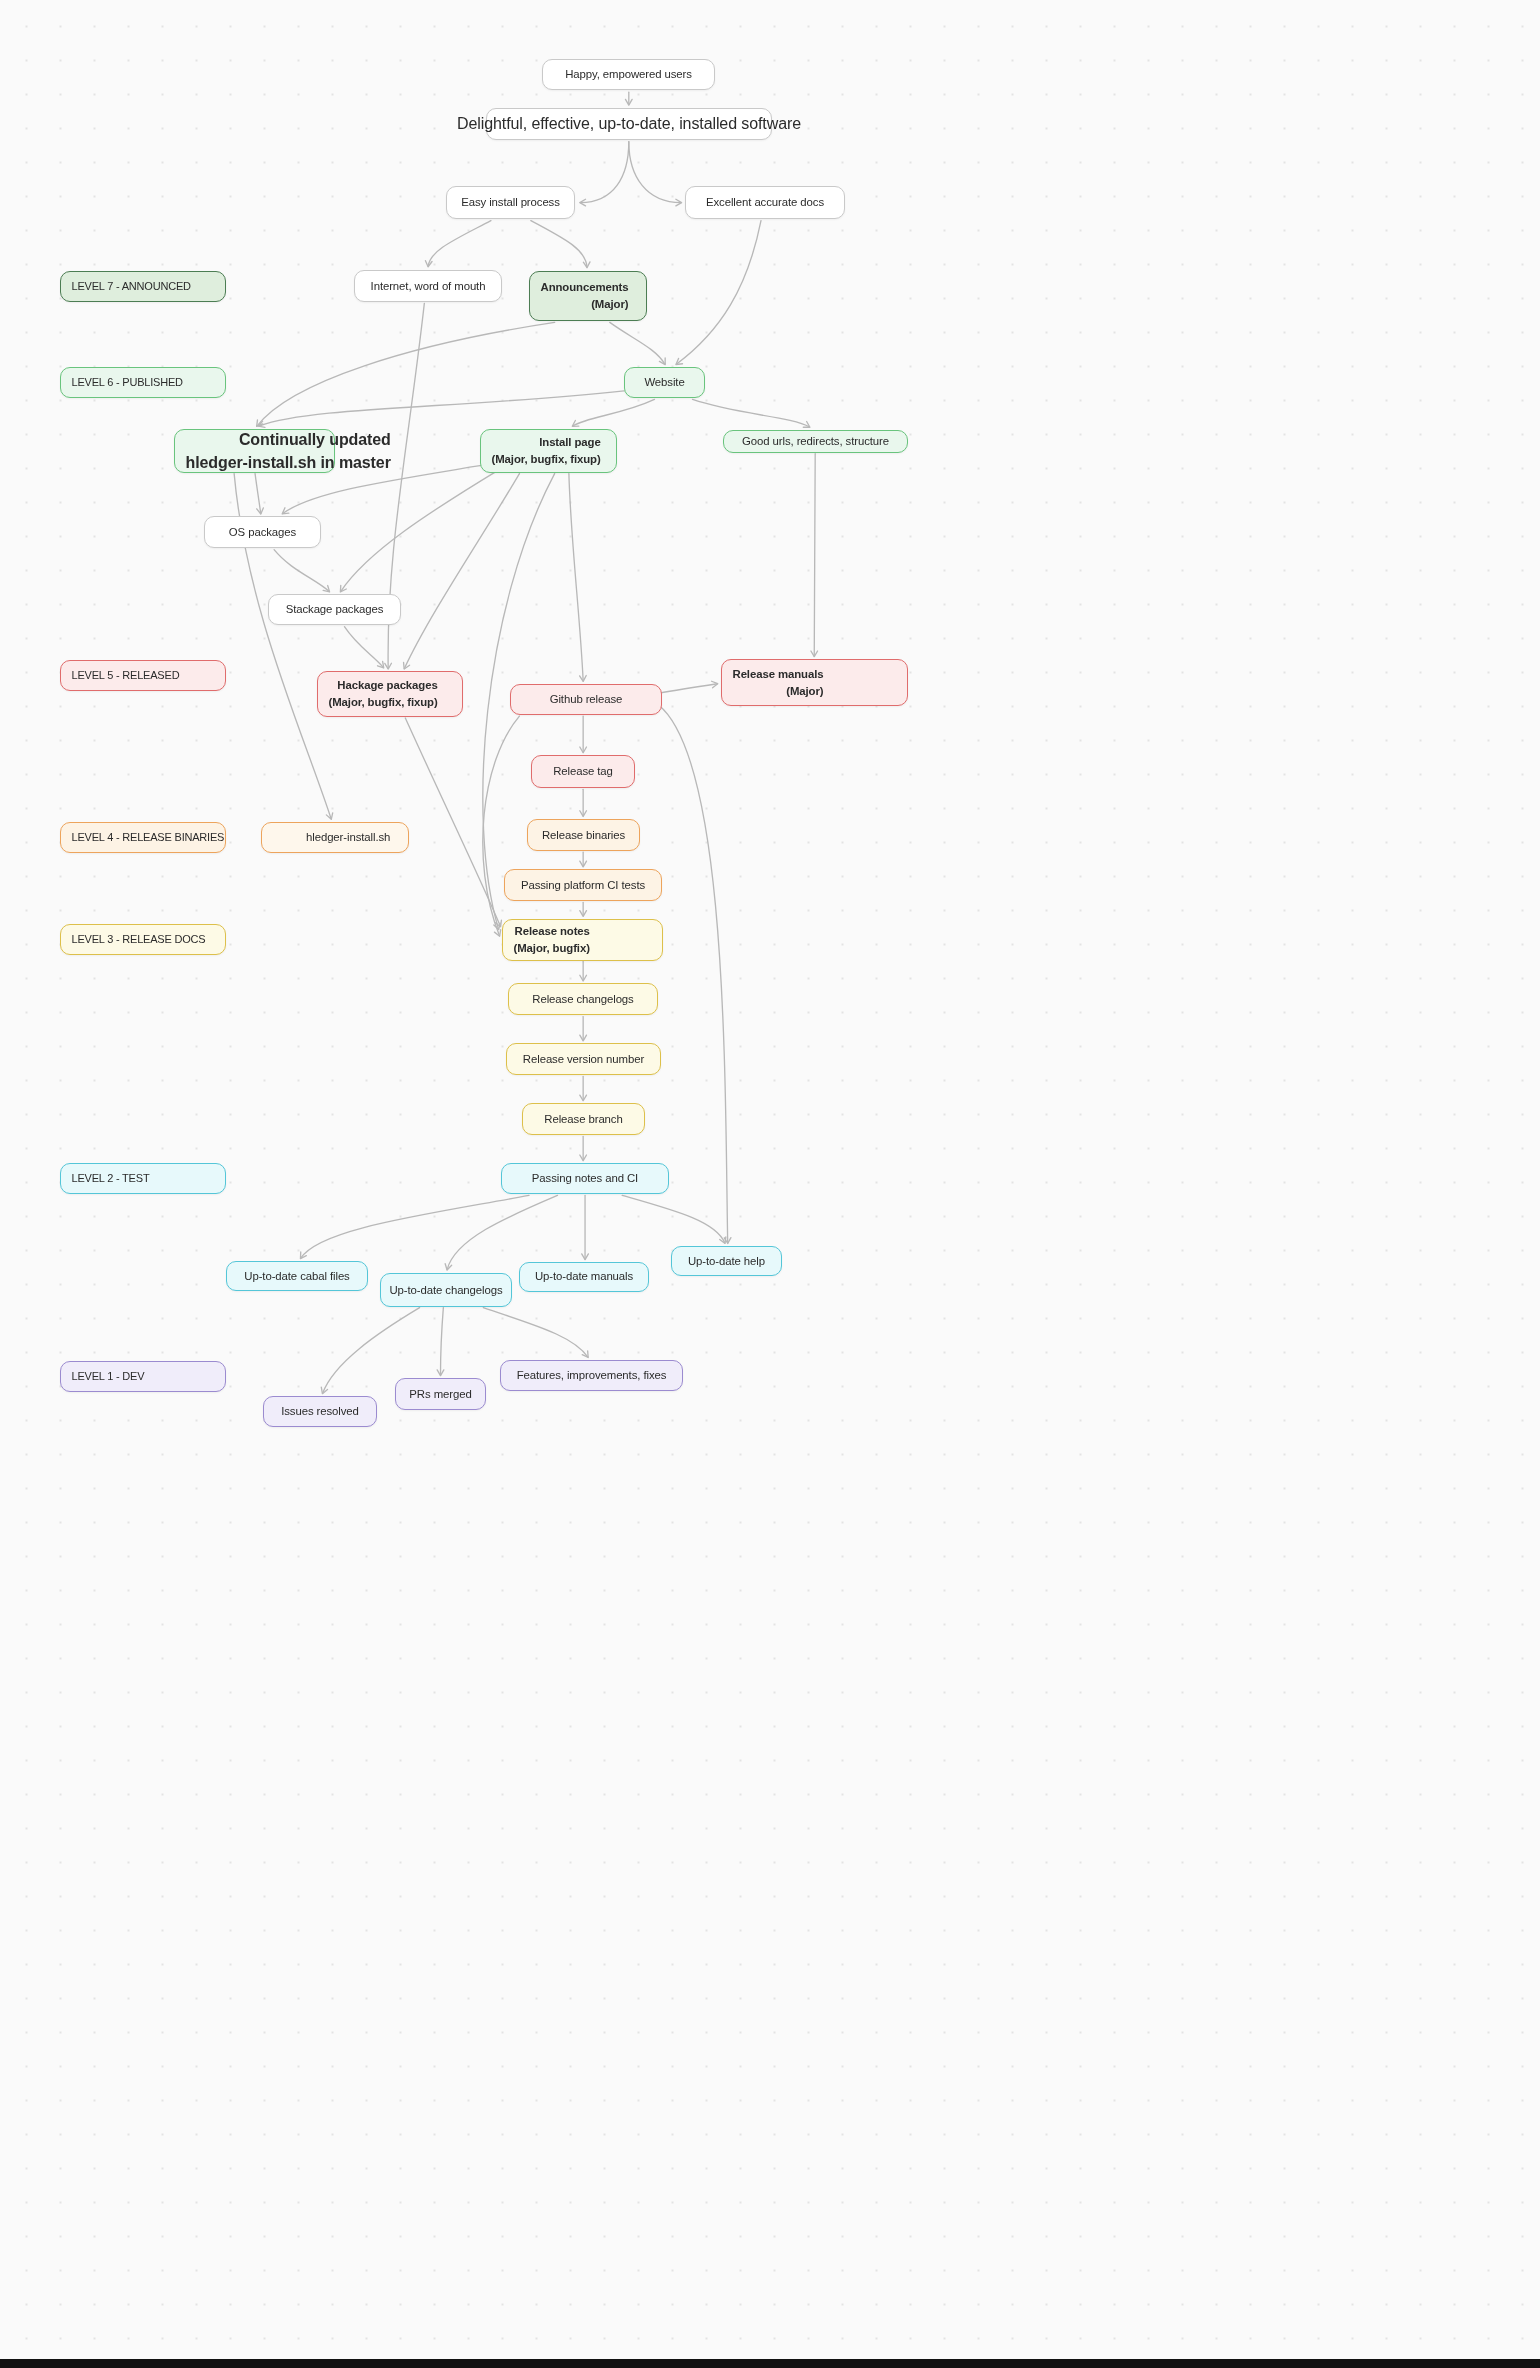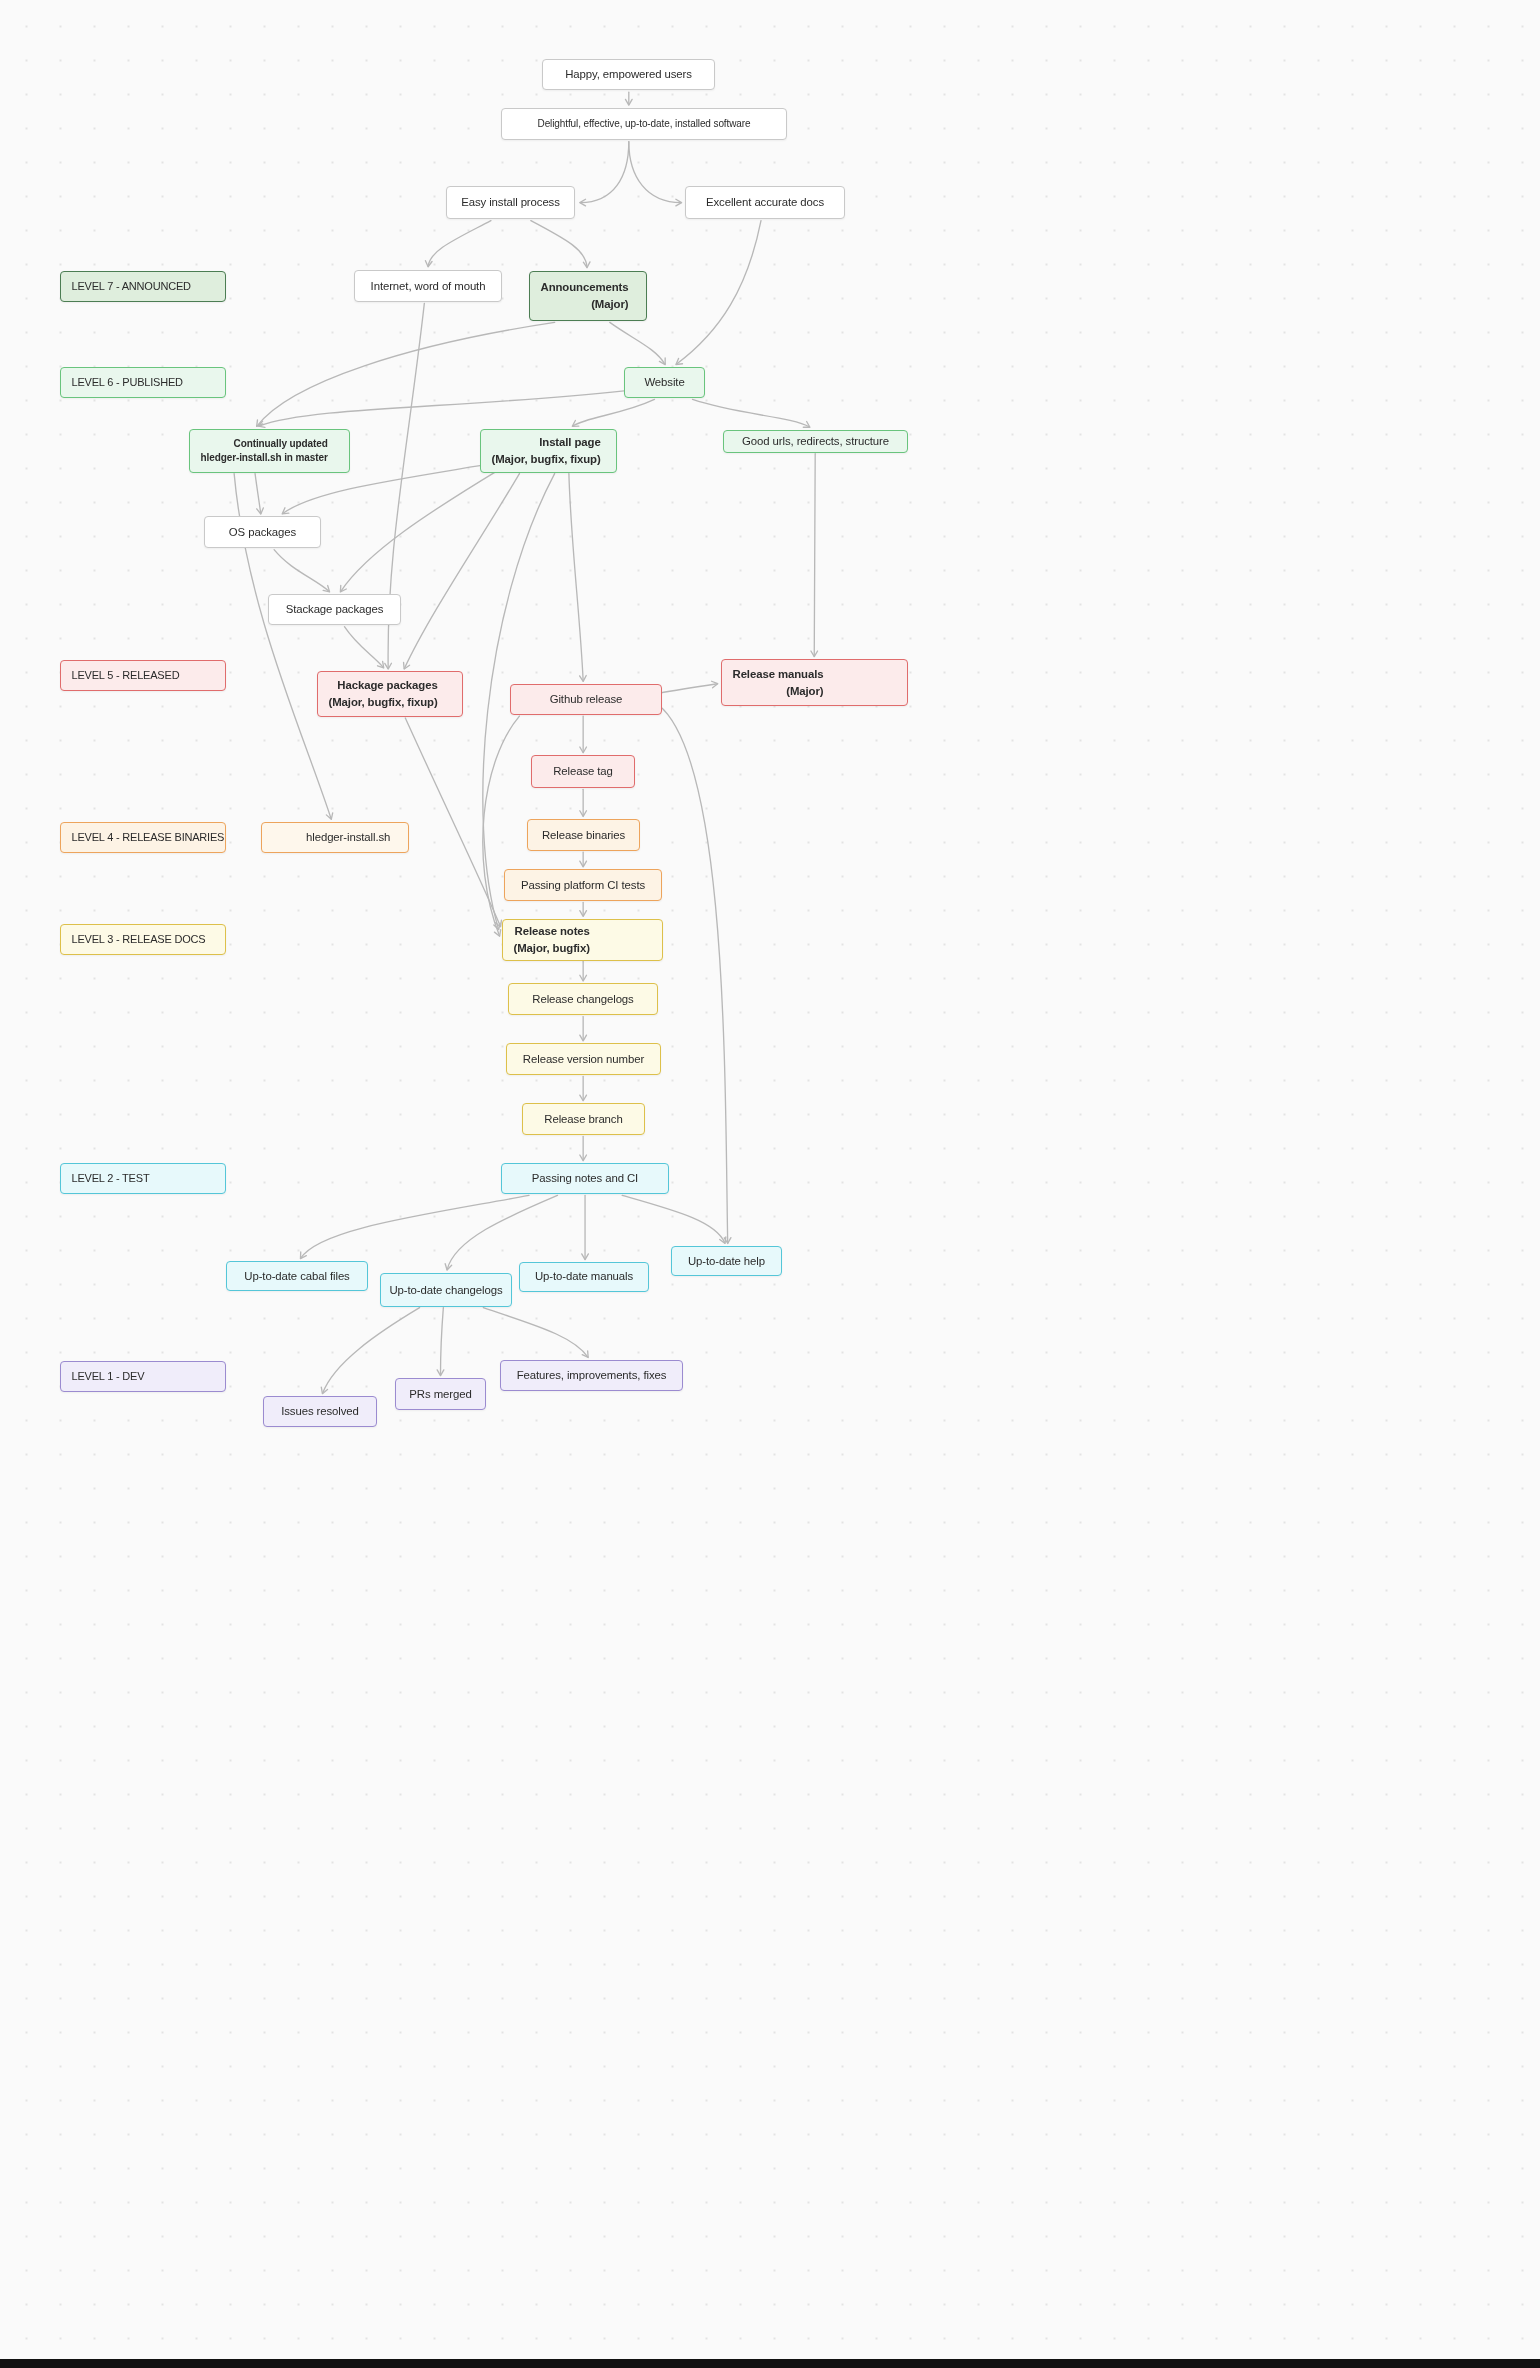--- a/index.html
+++ b/index.html
@@ -29,21 +29,21 @@
   }
   .node{
     position:absolute;
     box-sizing:border-box;
     display:flex;
     align-items:center;
     justify-content:center;
     text-align:center;
     background:#ffffff;
     border:1.4px solid #c9c9c9;
-    border-radius:4px;
+    border-radius:10px;
     box-shadow:0 1px 1.9px rgba(0,0,0,.05);
     color:#2b2b2b;
     font-size:11.4px;
     line-height:1.45;
     white-space:pre;
     padding:1.9px 5.7px;
     letter-spacing:-0.1px;
   }
   .ml{
     justify-content:flex-start;
@@ -51,21 +51,21 @@
     padding:2.9px 7.6px 2.9px 10.5px;
     font-weight:bold;
   }
   .lvl{
     justify-content:flex-start;
     text-align:left;
     font-size:11px;
     padding:1.9px 3.8px 1.9px 10.5px;
     letter-spacing:-0.2px;
   }
-  .fs11{font-size:10px;margin-left:15px;}
+  .fs11{font-size:16px;}
   .green7{background:#dfeedd;border-color:#4c7d53;}
   .green {background:#e9f7ed;border-color:#69c47d;}
   .red   {background:#fcebeb;border-color:#e06c6c;}
   .orange{background:#fdf3e5;border-color:#eda45c;}
   .orange-lt{background:#fef7ec;border-color:#eda45c;padding-left:32px;}
   .yellow{background:#fdfae6;border-color:#ddc04a;}
   .cyan  {background:#e7f9fb;border-color:#54c6d8;}
   .purple{background:#f0edfa;border-color:#9b8bd0;}
   .bottom-bar{
     position:absolute;left:0;bottom:0;width:100%;height:8.6px;background:#111111;

